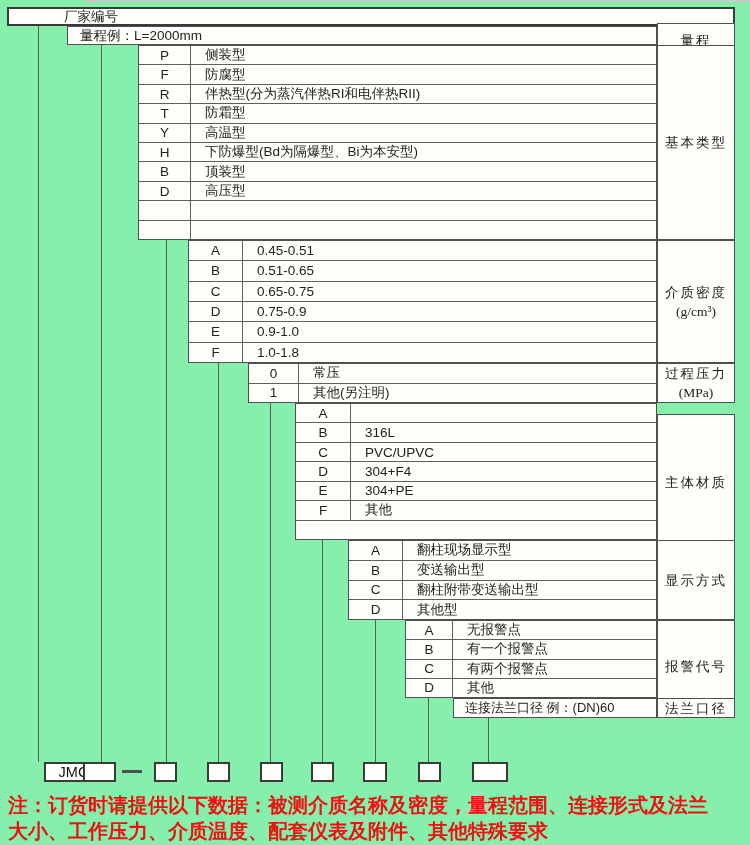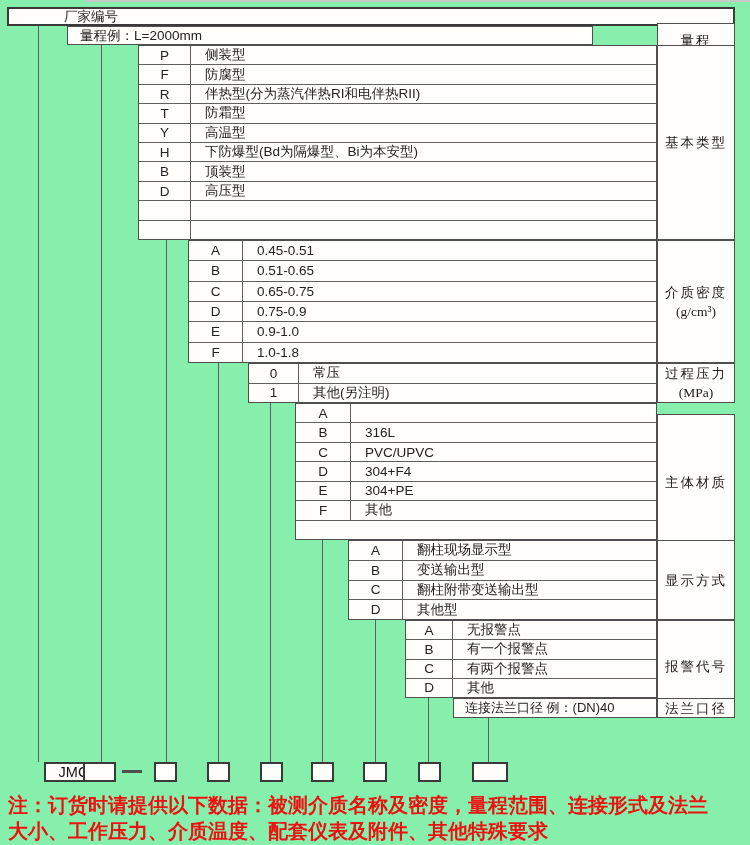--- a/index.html
+++ b/index.html
@@ -9,21 +9,21 @@
   
   .vline{position:absolute;width:1px;background:#5f5f5f;}
   .top-rule{position:absolute;left:85px;top:0;width:665px;height:2px;background:#c9c9c9;}
 
   
   .mfr-box{position:absolute;left:7px;top:7px;width:728px;height:19px;border:2px solid #3a3a3a;
            box-sizing:border-box;display:flex;align-items:center;background:#fffefa;}
   .mfr-box span{padding-left:55px;font-size:13.5px;color:#222;}
 
   
-  .range-row{position:absolute;left:67px;top:26px;width:526px;height:19px;border:1px solid #4f4f4f;
+  .range-row{position:absolute;left:67px;top:26px;width:590px;height:19px;border:1px solid #4f4f4f;
              box-sizing:border-box;display:flex;align-items:center;background:#fffefa;}
   .range-row span{padding-left:12px;font-size:13.5px;color:#222;}
 
   
   .section{position:absolute;border:1px solid #4f4f4f;box-sizing:border-box;display:flex;
            flex-direction:column;background:#fffefa;}
   .section .row{flex:1;display:flex;align-items:stretch;border-bottom:1px solid #5f5f5f;min-height:0;}
   .section .row:last-child{border-bottom:none;}
   .section .code{width:var(--cw);flex:none;display:flex;align-items:center;justify-content:center;
                  border-right:1px solid #5f5f5f;font-size:13.5px;color:#222;box-sizing:border-box;}
@@ -241,21 +241,21 @@
         <span class="code">C</span>
         <span class="desc">有两个报警点</span>
       </div>
       <div class="row">
         <span class="code">D</span>
         <span class="desc">其他</span>
       </div>
     </div>
 
   <div class="flange-row">
-    <span>连接法兰口径 例：(DN)40</span>
+    <span>连接法兰口径 例：(DN)60</span>
   </div>
 
   <div class="lbl lbl-range">
     <span>量程</span>
   </div>
   <div class="lbl lbl-basic">
     <span>基本类型</span>
   </div>
   <div class="lbl lbl-density">
     <span>介质密度</span>

